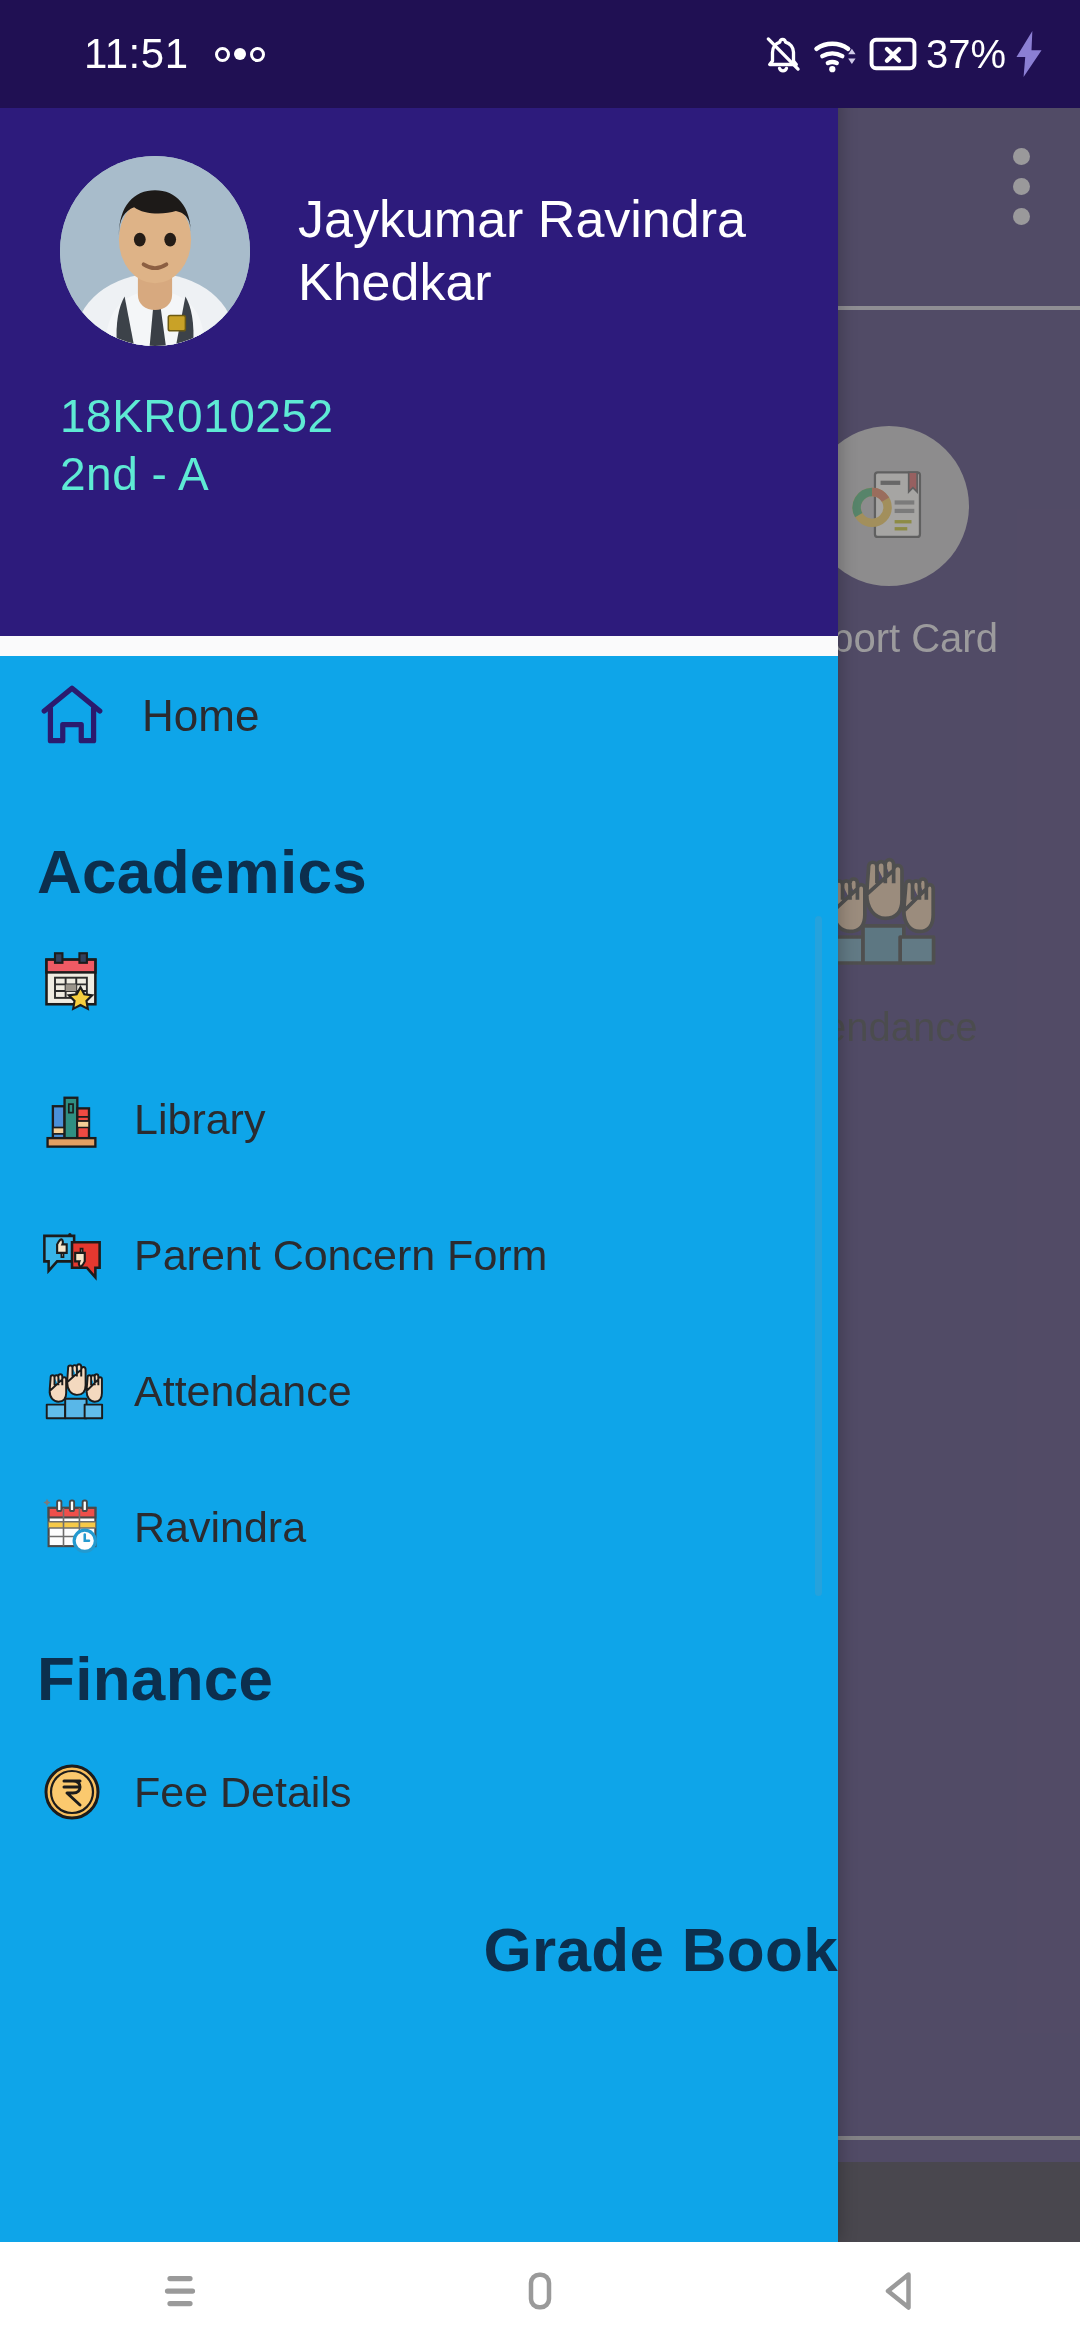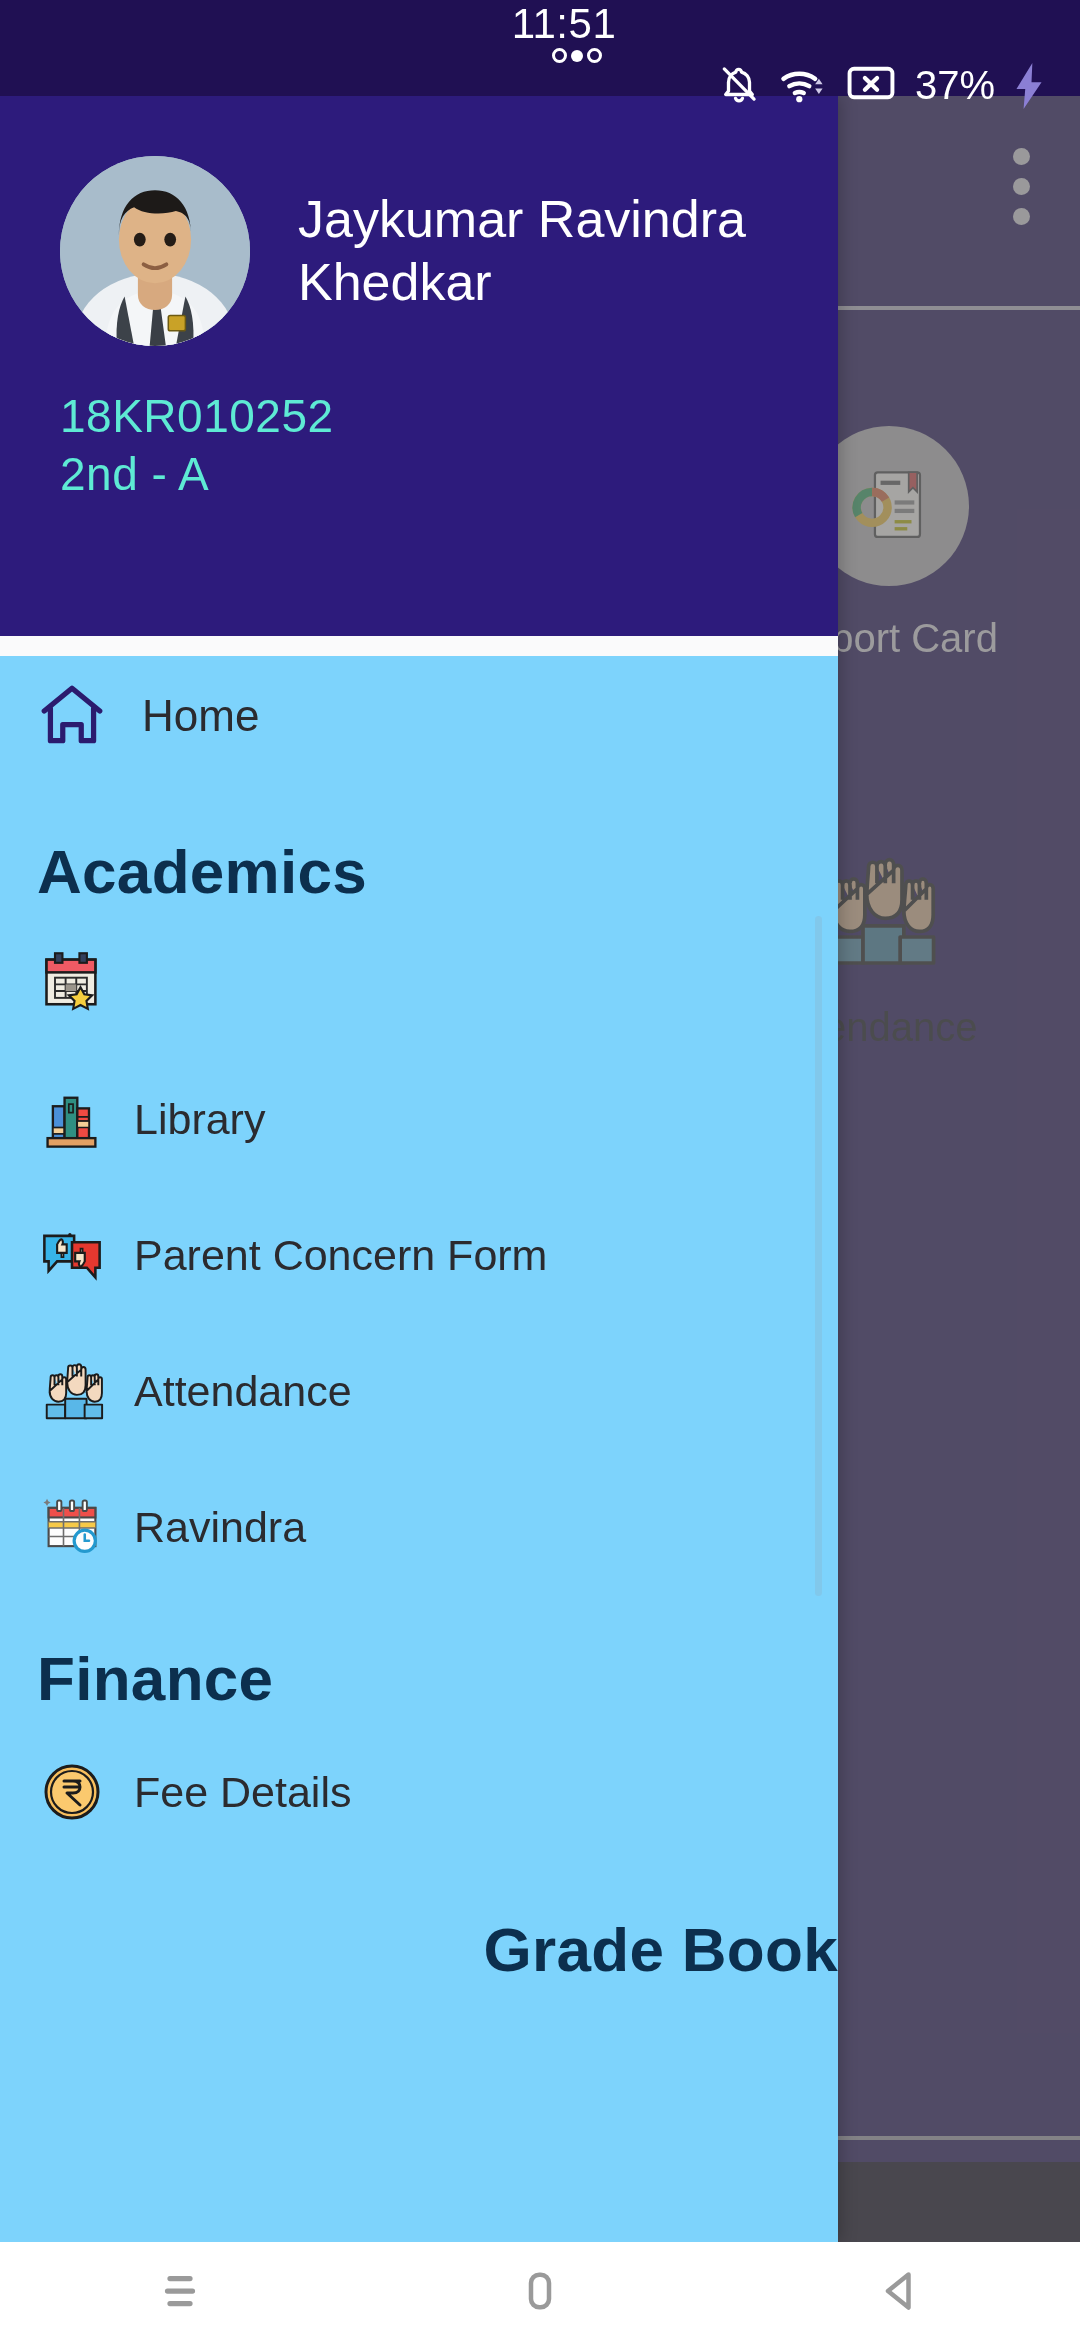--- a/index.html
+++ b/index.html
@@ -2,29 +2,29 @@
 <html><head>
 <meta charset="utf-8">
 <style>
   * { margin:0; padding:0; box-sizing:border-box; }
   html,body { width:1080px; height:2340px; background:#ffffff;
     font-family:"Liberation Sans", sans-serif; overflow:hidden; }
 
   #screen { position:relative; width:1080px; height:2340px; overflow:hidden; background:#ffffff; }
 
   
-  .statusbar{ position:absolute; left:0; top:0; width:1080px; height:96px;
+  .statusbar{ position:absolute; left:0; top:0; width:1080px; height:108px;
     background:#201053; display:flex; align-items:center;
-    padding:0 36px 0 84px; z-index:60;flex-direction:column; }
+    padding:0 36px 0 84px; z-index:60; }
   .sb-time{ color:#ffffff; font-size:42px; letter-spacing:.5px; font-weight:400; }
   .sb-dots{ margin-left:26px; display:flex; align-items:center; gap:4px; }
   .sb-dots i{ display:block; width:15px; height:15px; border-radius:50%;
     border:3.5px solid #fff; }
   .sb-dots i.filled{ background:#fff; width:12px;height:12px;border:none; }
-  .sb-right{ margin-left:auto; display:flex; align-items:flex-start; gap:19px; }
+  .sb-right{ margin-left:auto; display:flex; align-items:center; gap:8px; }
   .sb-right svg{ display:block; }
   .sb-batt{ color:#ffffff; font-size:40px; font-weight:500; letter-spacing:0; }
 
   
   .app-behind{ position:absolute; left:0; top:96px; width:1080px; height:2146px;
     background:#201053; z-index:10; overflow:hidden; }
   .appbar{ position:absolute; left:0; top:0; width:1080px; height:200px; }
   .kebab{ position:absolute; right:50px; top:52px;
     display:flex; flex-direction:column; align-items:center; gap:13px; }
   .kebab i{ width:17px; height:17px; border-radius:50%; background:#d4d2d8; display:block; }
@@ -55,21 +55,21 @@
   .dw-header{ position:relative; width:972px; height:540px; background:#2d1b7c; padding:0 60px; }
   .dw-top{ display:flex; align-items:center; padding-top:60px; }
   .avatar{ width:190px; height:190px; border-radius:50%; overflow:hidden; flex:0 0 auto;
     background:#a9bccd; position:relative; }
   .avatar svg{ display:block; width:190px; height:190px; }
   .dw-name{ margin-left:48px; color:#ffffff; font-size:52px; line-height:1.22;
     font-weight:400; max-width:480px; }
   .dw-meta{ margin-top:42px; color:#5eead4; font-size:46px; line-height:1.25; }
   .dw-meta div{ letter-spacing:.5px; }
 
-  .dw-body{ position:relative; width:838px; height:1606px; background:#7dd3fc; padding:0 0 0 0; }
+  .dw-body{ position:relative; width:838px; height:1606px; background:#0ea5e9; padding:0 0 0 0; }
   .row{ display:flex; align-items:center; height:104px; padding-left:24px; }
   .row .ico{ width:96px; display:flex; align-items:center; justify-content:center; flex:0 0 auto; }
   .row .label{ font-size:43px; color:#2b2b2f; margin-left:14px; }
   #row-home{ margin-top:20px; height:120px; }
   #row-home .label{ font-size:44px; margin-left:22px; }
 
   .section{ font-size:62px; font-weight:700; color:#0c2f4e;
     letter-spacing:.3px; padding-left:37px; }
   #sec-academics{ margin-top:60px; margin-bottom:24px; }
   #sec-finance{ margin-top:64px; margin-bottom:26px; }

